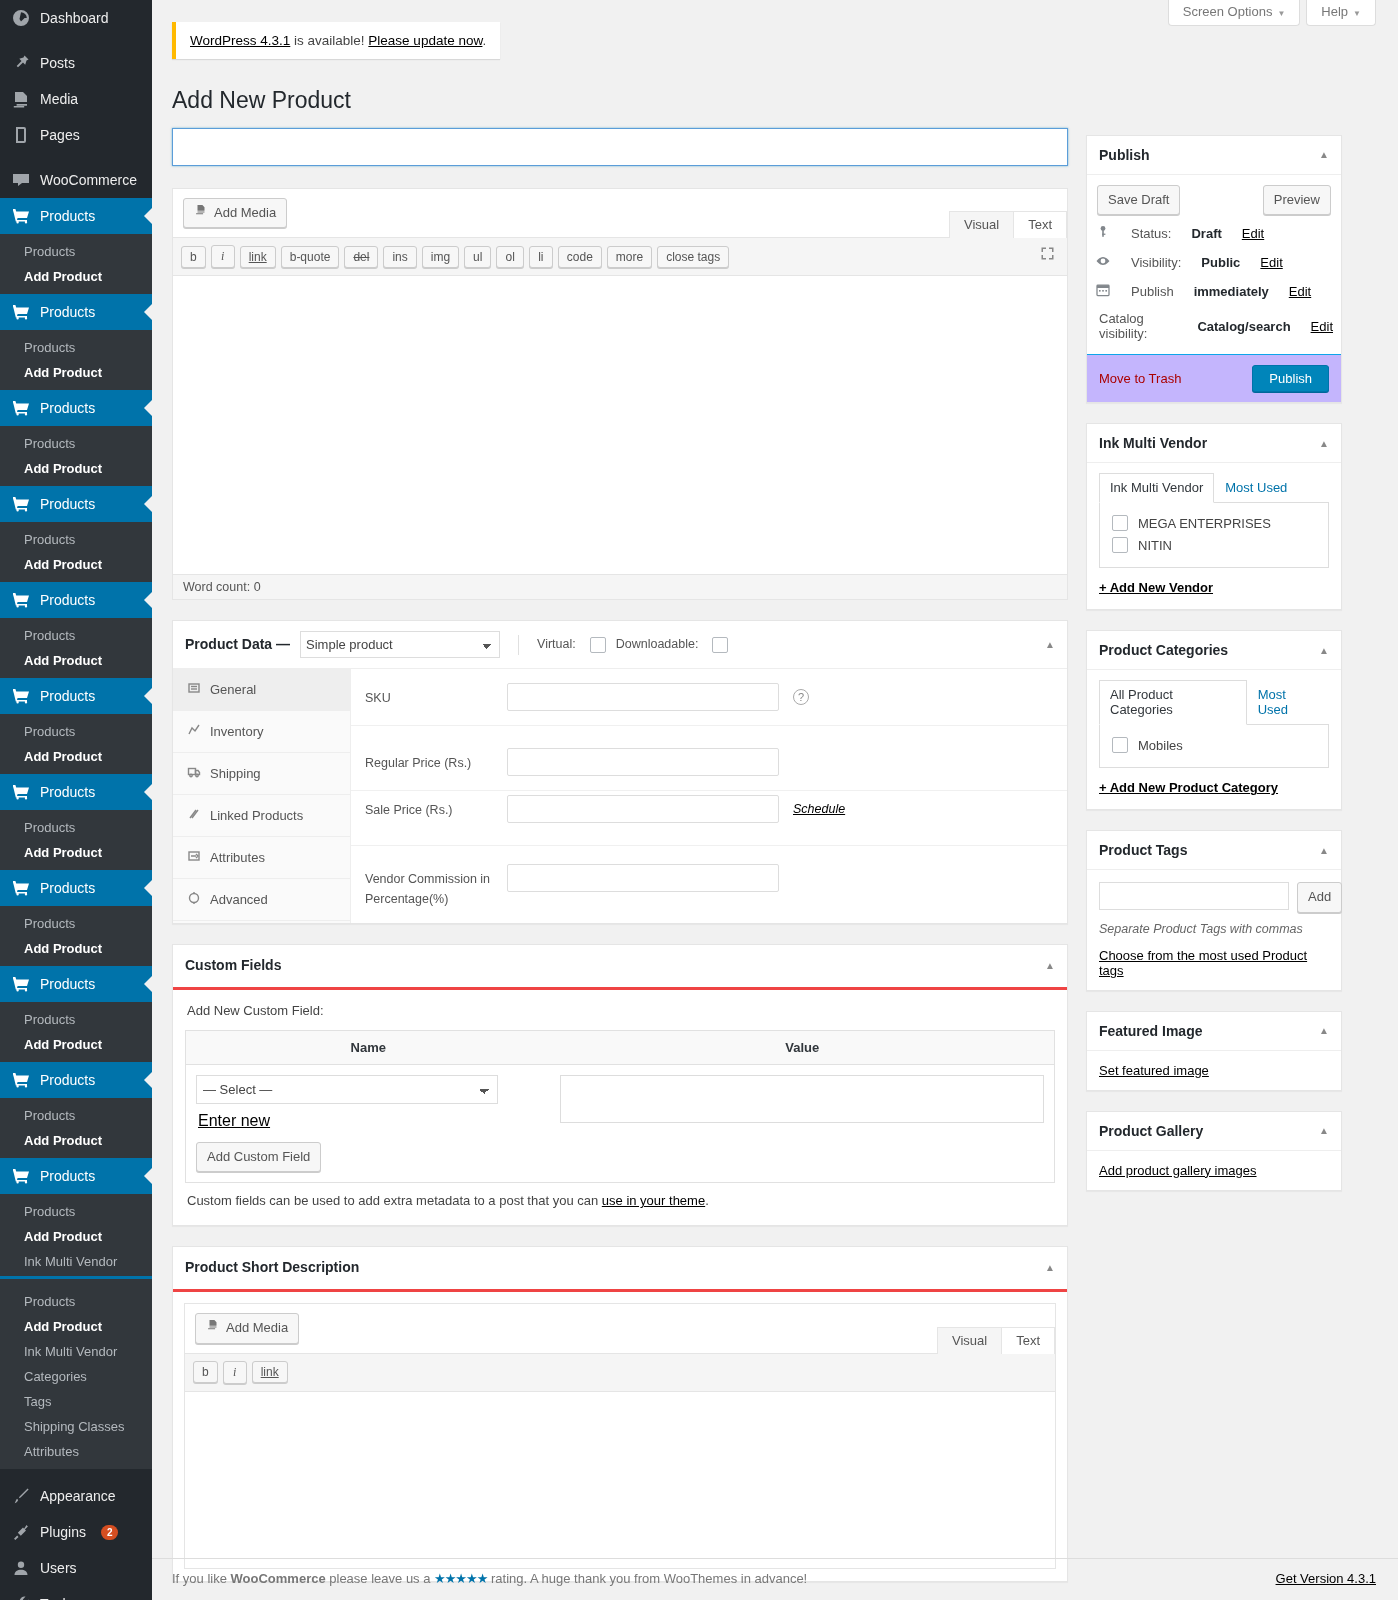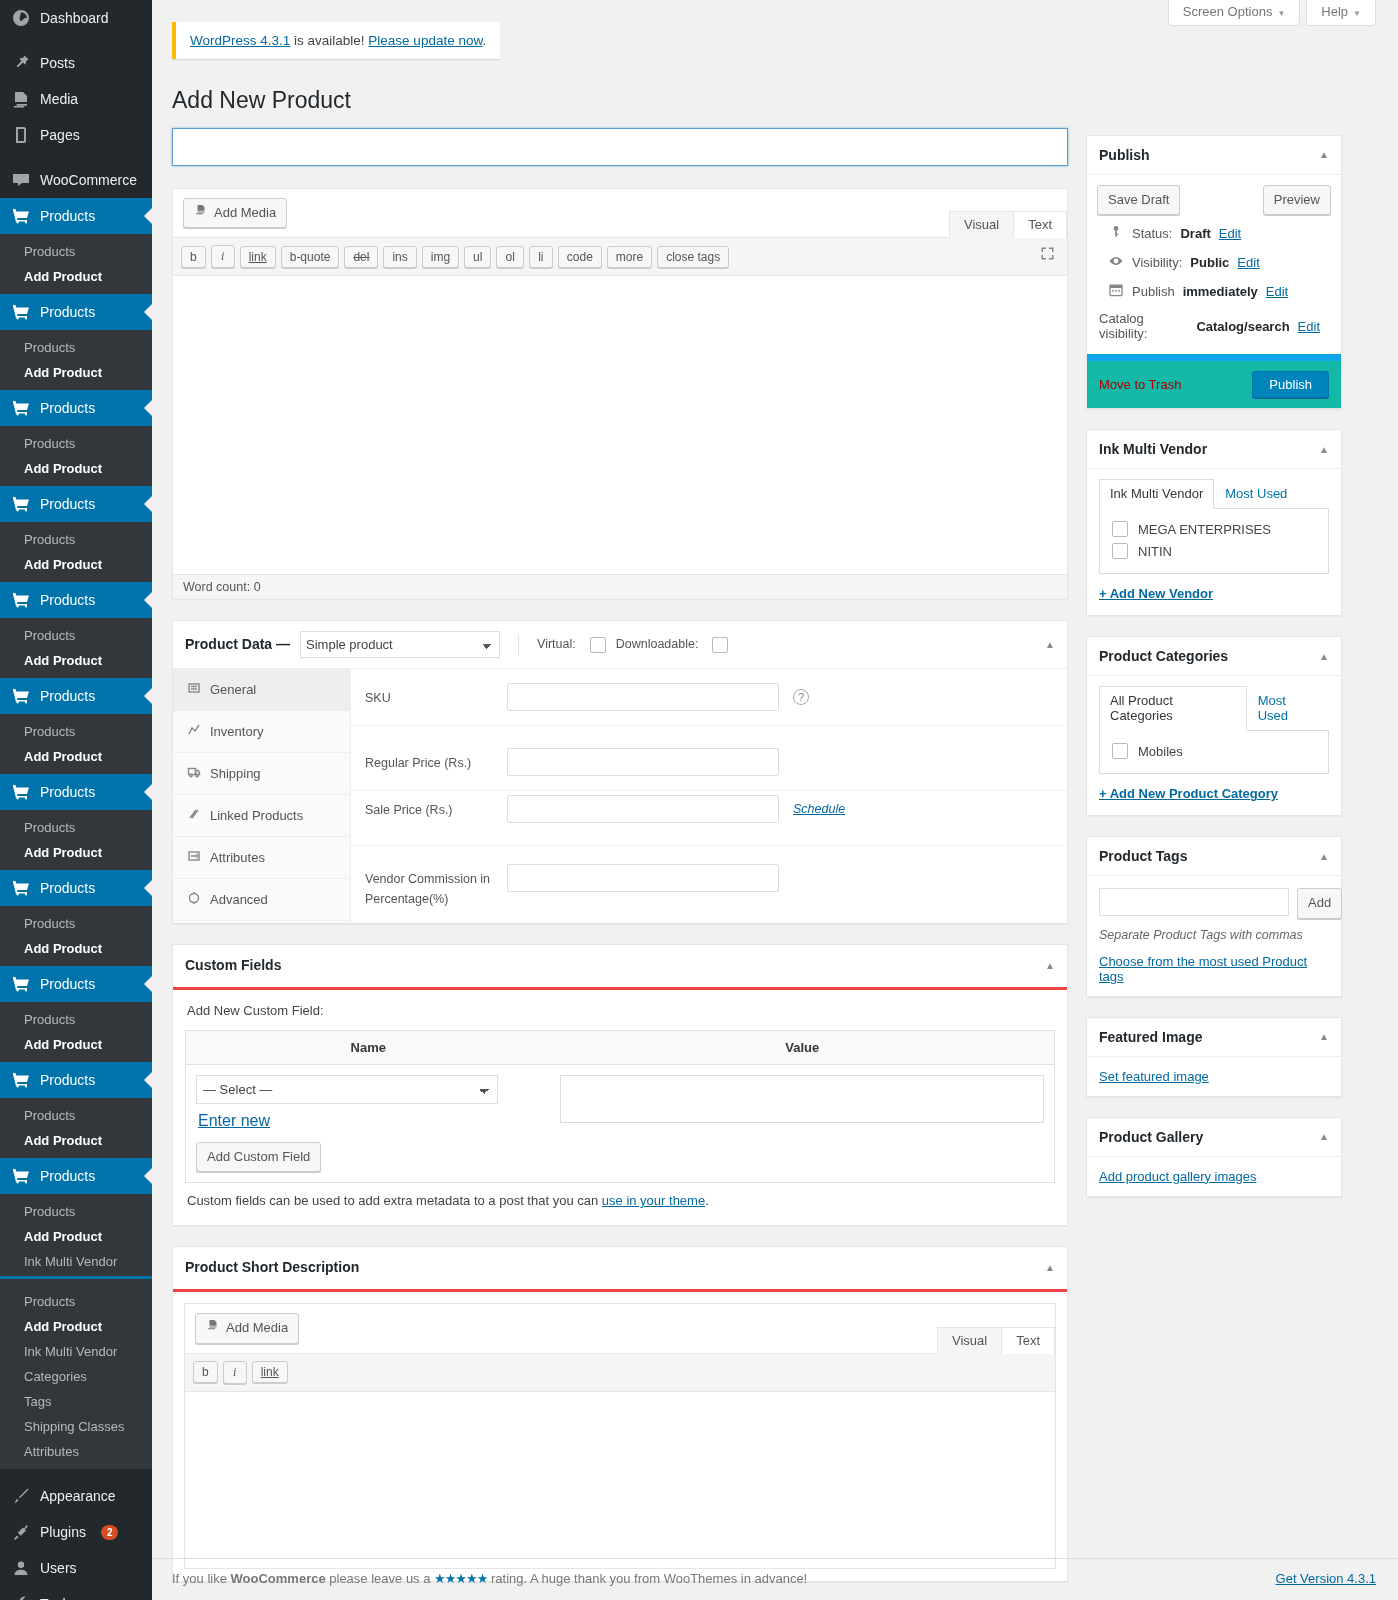--- a/index.html
+++ b/index.html
@@ -4,21 +4,21 @@
 <style>
   * { box-sizing: border-box; }
   html, body { margin:0; padding:0; }
   body {
     width:1398px; height:1600px;
     background:#f1f1f1;
     font-family:"Liberation Sans", sans-serif;
     font-size:13px; color:#444;
     overflow:hidden;
   }
-  a { color:#0369a1; text-decoration:underline; }
+  a { color:#000000; text-decoration:underline; }
 
   
   #adminmenu {
     position:absolute; left:0; top:0; width:152px; height:1600px;
     background:#23282d; color:#eee; overflow:hidden;
   }
   .menu-top {
     display:flex; align-items:center; gap:9px;
     padding:8px 0 8px 11px; font-size:14px; color:#eee; line-height:1.2;
     cursor:pointer;
@@ -219,27 +219,27 @@
 
   
   .side-box { background:#fff; border:1px solid #e5e5e5;
               box-shadow:0 1px 1px rgba(0,0,0,.04); margin-bottom:20px; }
   .side-box h2 {
     font-size:14px; font-weight:bold; color:#23282d; margin:0;
     padding:11px 12px; border-bottom:1px solid #eee;
     display:flex; justify-content:space-between; align-items:center;
   }
   .submitbox-top { padding:10px 10px 4px; display:flex; justify-content:space-between; }
-  .misc-row { display:flex; align-items:center; gap:8px;
-              padding:5px 21px; font-size:13px; color:#555; }
+  .misc-row { display:flex; align-items:center; gap:20px;
+              padding:5px 8px; font-size:13px; color:#555; }
   .misc-row svg { width:16px;height:16px; fill:#82878c; flex:0 0 16px; }
   .misc-row b { color:#23282d; }
   .submitbox-bottom {
     display:flex; justify-content:space-between; align-items:center;
-    padding:10px 12px; background:#14b8a6; border-top:7px solid #0ea5e9; margin-top:8px;
+    padding:10px 12px; background:#c4b5fd; border-top:1px solid #0ea5e9; margin-top:8px;
   }
   .trash-link { color:#a00; text-decoration:none; font-size:13px; cursor:pointer; }
   .btn-primary {
     background:#0085ba; border:1px solid #0073aa; color:#fff;
     border-radius:3px; padding:5px 16px; font-size:13px; cursor:pointer;
     box-shadow:0 1px 0 #006799; font-family:"Liberation Sans", sans-serif;
   }
   .tax-tabs { display:flex; border-bottom:1px solid #ddd; margin:10px 12px 0; }
   .tax-tab { font-size:13px; padding:6px 10px 7px; color:#0073aa; cursor:pointer;
              border:1px solid transparent; margin-bottom:-1px; }

